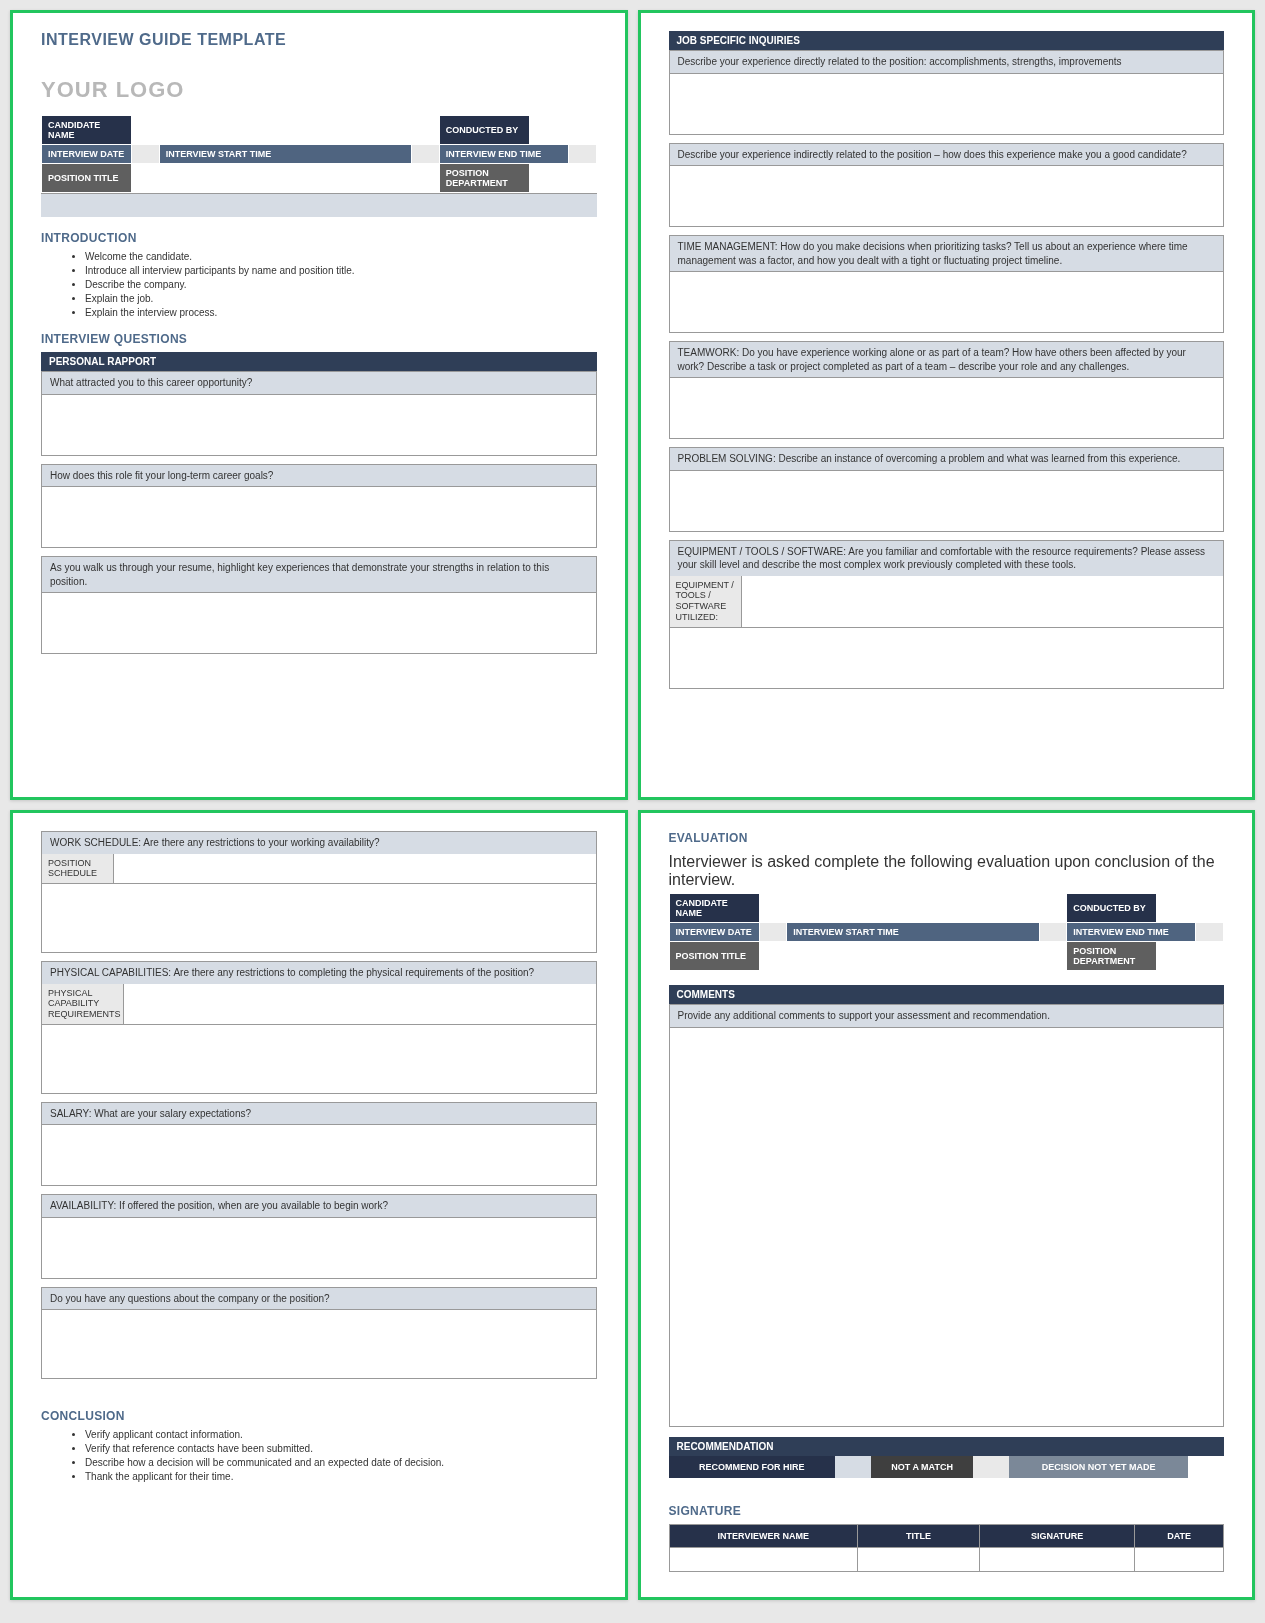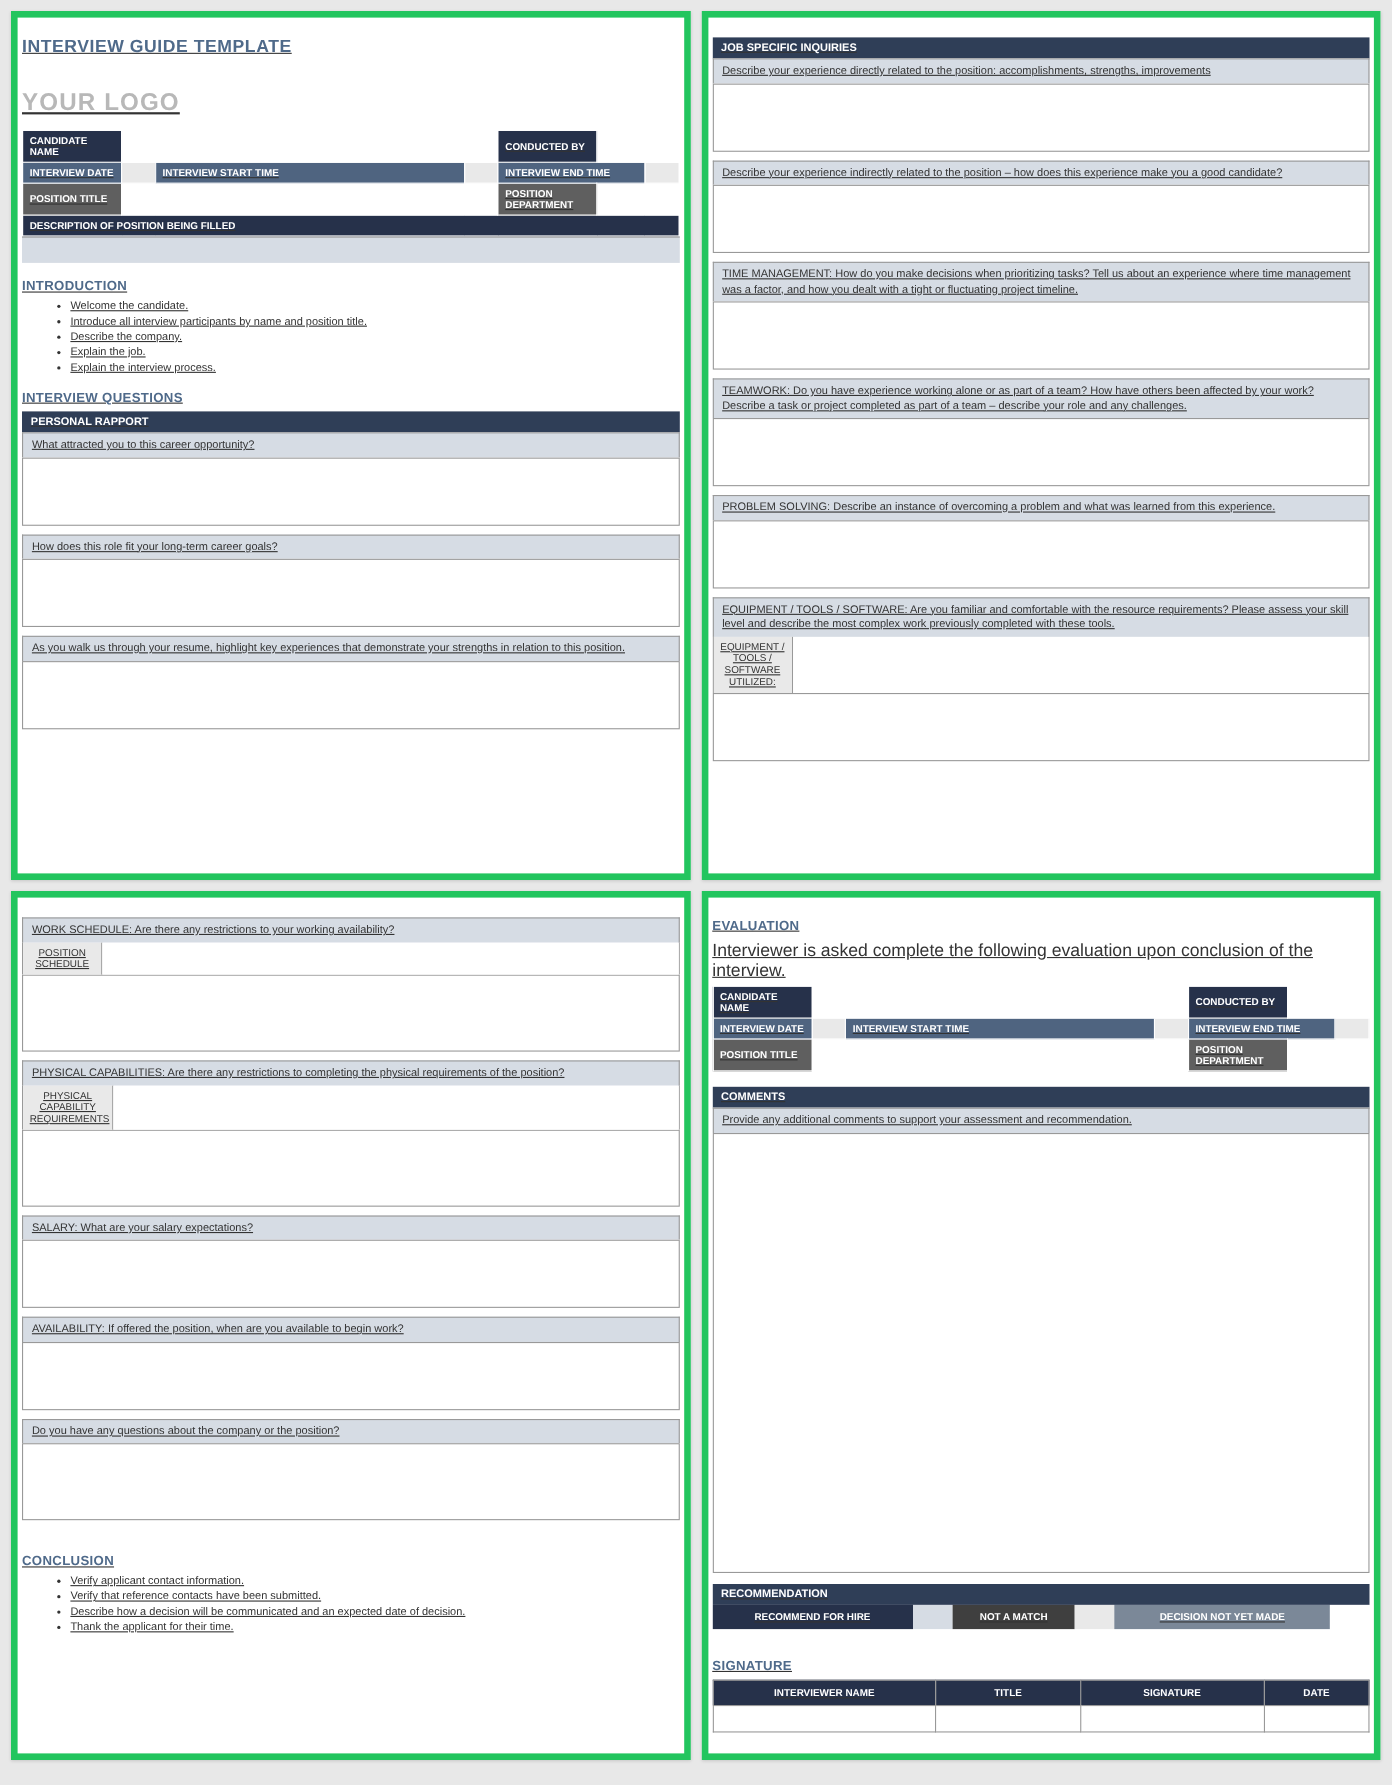--- a/index.html
+++ b/index.html
@@ -12,25 +12,24 @@
   }
   .pages {
     display: grid;
     grid-template-columns: 1fr 1fr;
     gap: 10px;
     max-width: 1245px;
     margin: 0 auto;
   }
   .page {
     background: #fff;
-    border: 6px solid #22c55e;
+    border: 3px solid #22c55e;
     box-shadow: 0 1px 3px rgba(0,0,0,0.15);
-    padding: 18px 4px;
+    padding: 18px 28px;
     min-height: 790px;
-    text-decoration: underline;
   }
   .title {
     color: #4f6a8a;
     font-weight: bold;
     font-size: 16px;
     letter-spacing: 0.5px;
     margin-bottom: 8px;
   }
   .header-row { display: flex; justify-content: space-between; align-items: flex-start; }
   .company-block { line-height: 1.4; font-size: 10px; }
@@ -96,21 +95,20 @@
     border-top: none;
     border-bottom: none;
   }
   .sub-label-row .lab {
     background: #e9e9e9;
     padding: 4px 6px;
     width: 72px;
     font-size: 9px;
     line-height: 1.2;
     border-right: 1px solid #999;
-    text-align: center;
   }
   .sub-label-row .val { flex: 1; background: #fff; }
   .desc-field { background: #d6dce4; height: 24px; border-top: 1px solid #999; }
   .eval-note { font-size: 16px; margin: 8px 0 4px; }
   .big-box {
     border: 1px solid #999;
     height: 400px;
     background: #fff;
     margin-bottom: 10px;
   }
@@ -151,23 +149,20 @@
         <td class="c-ltgrey"></td>
         <td class="c-steel" colspan="2">INTERVIEW END TIME</td>
         <td class="c-ltgrey" colspan="2"></td>
       </tr>
       <tr>
         <td class="c-grey">POSITION TITLE</td>
         <td class="c-white" colspan="3"></td>
         <td class="c-grey">POSITION DEPARTMENT</td>
         <td class="c-white" colspan="3"></td>
       </tr>
-      <tr>
-        <td class="c-darknavy" colspan="8">DESCRIPTION OF POSITION BEING FILLED</td>
-      </tr>
     </tbody>
       </table>
     <div class="desc-field"></div>
 
     <div class="section-head">INTRODUCTION</div>
     <ul class="bullets">
       <li>Welcome the candidate.</li>
       <li>Introduce all interview participants by name and position title.</li>
       <li>Describe the company.</li>
       <li>Explain the job.</li>

